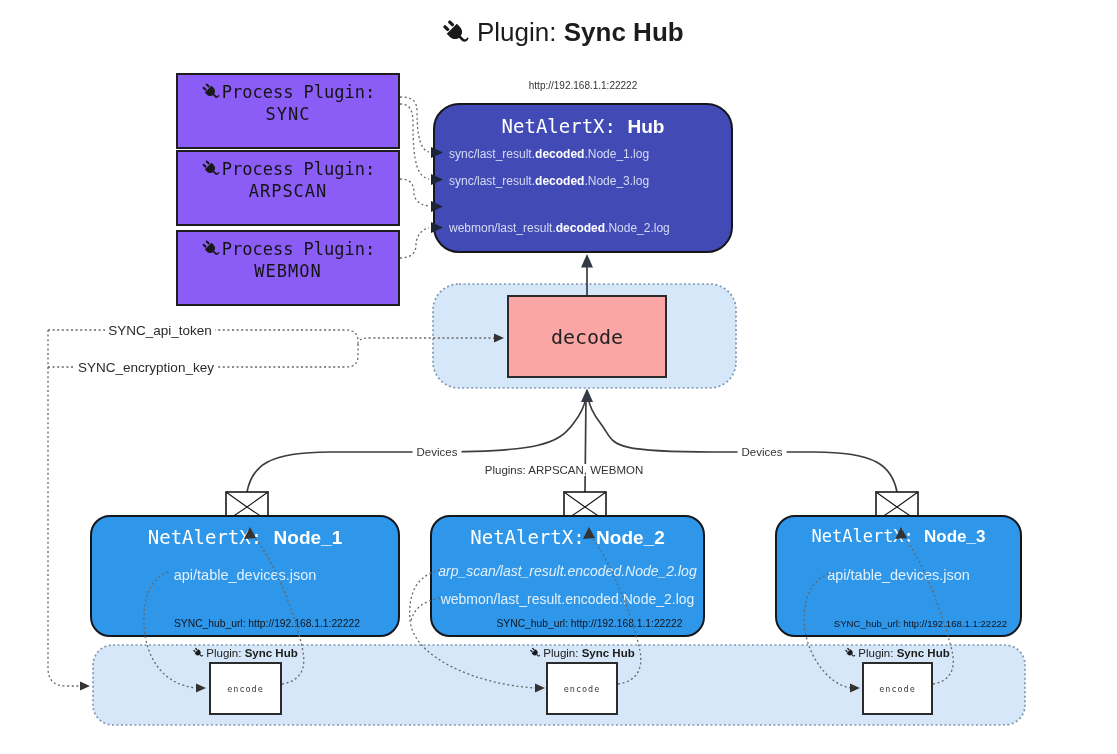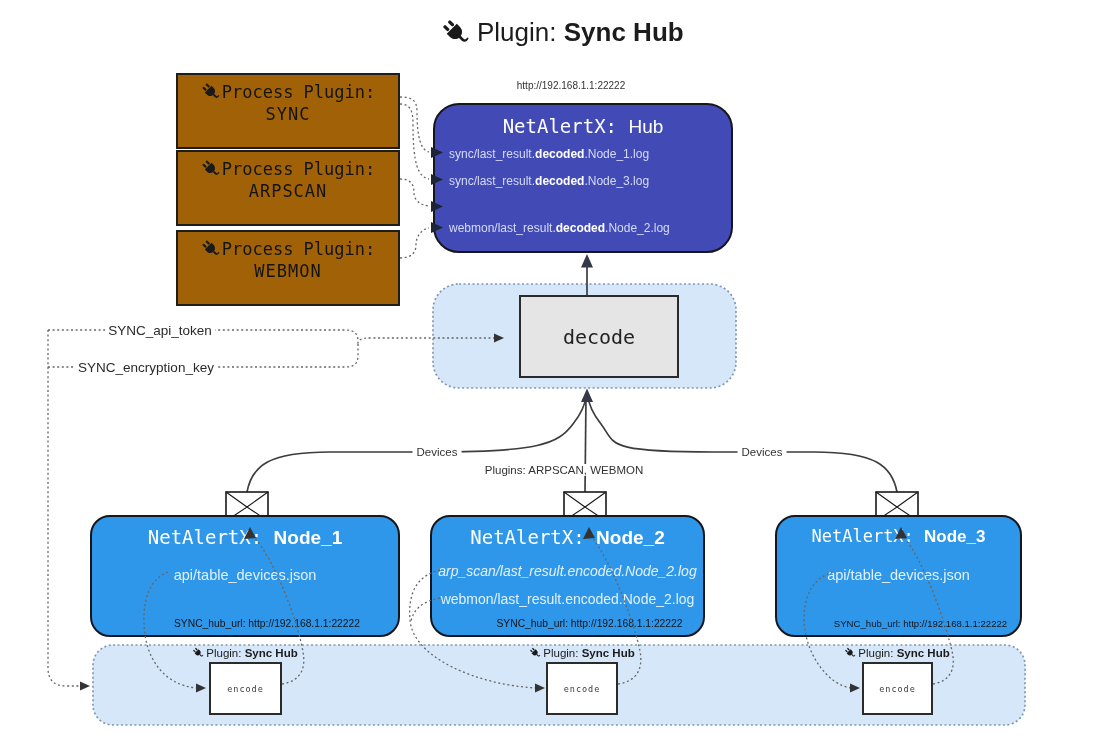--- a/index.html
+++ b/index.html
@@ -9,39 +9,39 @@
   .under { z-index:0; }
   .over  { z-index:2; pointer-events:none; }
   .abs { position:absolute; box-sizing:border-box; }
 
   
   .title { left:441px; top:17px; display:flex; align-items:center; gap:6px; z-index:1;
            font-size:26px; color:#1c1c1c; }
   .title b { font-weight:700; }
 
   
-  .pbox { width:224px; height:76px; background:#a16207; border:2px solid #1d1d1d; z-index:1;
+  .pbox { width:224px; height:76px; background:#8b5cf6; border:2px solid #1d1d1d; z-index:1;
           font-family:"DejaVu Sans Mono", monospace; font-size:17px; color:#141414; }
   .pbox .r1 { display:flex; align-items:center; justify-content:center; gap:1px; margin-top:7px; }
   .pbox .r2 { text-align:center; margin-top:2px; letter-spacing:1px; }
 
   
-  .huburl { left:421px; top:80px; width:300px; text-align:center; font-size:10px; color:#333; z-index:1; }
+  .huburl { left:433px; top:80px; width:300px; text-align:center; font-size:10px; color:#333; z-index:1; }
   .hub { left:433px; top:103px; width:300px; height:150px; background:#424bb5;
          border:2px solid #16161d; border-radius:26px; z-index:1; color:#fff; }
   .hub .ht { position:absolute; top:10px; width:100%; text-align:center;
              font-family:"DejaVu Sans Mono", monospace; font-size:19px; }
-  .hub .ht b { font-family:"Liberation Sans", sans-serif; font-weight:400; }
+  .hub .ht b { font-family:"Liberation Sans", sans-serif; font-weight:700; }
   .hub .log { position:absolute; left:14px; white-space:nowrap; font-size:12px; color:#d6dbf4; }
   .hub .log b { color:#fff; font-weight:700; }
 
   
-  .decode { left:507px; top:295px; width:160px; height:83px; background:#e5e5e5; border:2px solid #2b2b2b;
+  .decode { left:507px; top:295px; width:160px; height:83px; background:#fca5a5; border:2px solid #2b2b2b;
             display:flex; align-items:center; justify-content:center; z-index:1;
-            font-family:"DejaVu Sans Mono", monospace; font-size:20px; color:#222;margin-left:12px; }
+            font-family:"DejaVu Sans Mono", monospace; font-size:20px; color:#222; }
   .encode { width:73px; height:53px; background:#fff; border:2px solid #2b2b2b; z-index:1;
             display:flex; align-items:center; justify-content:center;
             font-family:"DejaVu Sans Mono", monospace; font-size:8.5px; letter-spacing:1px; color:#3a3a3a; }
 
   
   .secret { z-index:3; background:#fff; padding:0 3px; font-size:13.5px; color:#2a2a2a; transform:translate(-50%,-50%); }
 
   
   .elabel { z-index:1; background:#fff; padding:0 4px; font-size:11.5px; color:#333; transform:translate(-50%,-50%); }
 

